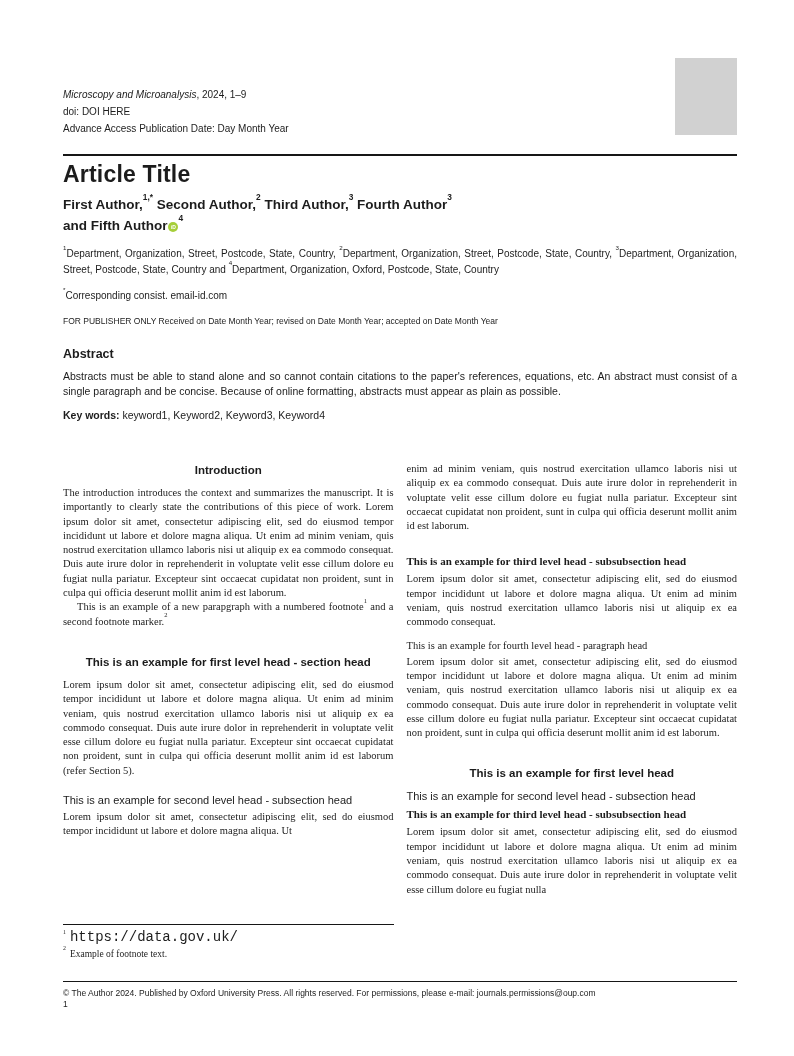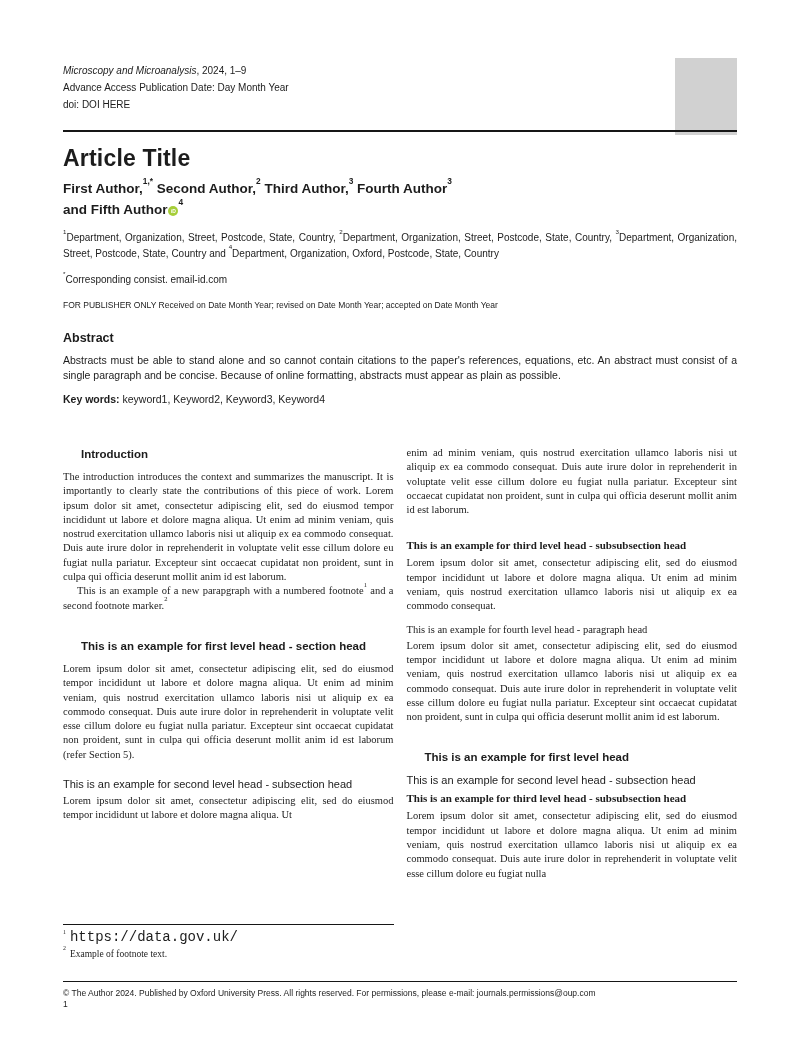--- a/index.html
+++ b/index.html
@@ -17,56 +17,56 @@
   }
 
   .flow {
     position: absolute;
     left: 63px;
     top: 0;
     width: 674px;
   }
 
   
-  .meta { padding-top: 62px; }
+  .meta { padding-top: 86px; }
   .meta-line { font: 10px/17px "Liberation Sans", sans-serif; }
   .meta-line .i { font-style: italic; }
 
   .logo-box {
     position: absolute;
     left: 675px;
     top: 58px;
     width: 62px;
     height: 77px;
     background: #d1d1d1;
   }
 
   .rule-thick { margin-top: 17px; border-top: 2.5px solid #161616; }
 
   
   .title {
-    margin-top: 13px;
+    margin-top: 5px;
     font: bold 23px/26px "Liberation Sans", sans-serif;
     letter-spacing: 0.2px;
   }
   .authors { margin-top: 7px; font: bold 13.5px/21px "Liberation Sans", sans-serif; }
   .affil   { margin-top: 10px; font: 10px/15.5px "Liberation Sans", sans-serif; text-align: justify; }
   .corresp { margin-top: 11px; font: 10px/15px "Liberation Sans", sans-serif; }
   .pubnote { margin-top: 12px; font: 8.5px/12px "Liberation Sans", sans-serif; }
 
   .abs-head { margin-top: 19px; font: bold 12.5px/16px "Liberation Sans", sans-serif; }
   .abs-text { margin-top: 7px;  font: 10.5px/15px "Liberation Sans", sans-serif; text-align: justify; }
   .keywords { margin-top: 9px;  font: 10.5px/15px "Liberation Sans", sans-serif; }
   .keywords .b { font-weight: bold; }
 
   
   .columns { display: flex; gap: 13px; margin-top: 39px; height: 493px; overflow: hidden; }
   .col { flex: 1; min-width: 0; }
 
-  .blk-h1 { font: bold 11.5px/15px "Liberation Sans", sans-serif; margin: 22px 18px 8px; }
+  .blk-h1 { font: bold 11.5px/15px "Liberation Sans", sans-serif; margin: 22px 18px 8px; text-align: center; }
   .col .blk-h1:first-child { margin-top: 1px; }
   .blk-p + .blk-h1 { margin-top: 26px; }
   .blk-h2 { font: 11px/14px "Liberation Sans", sans-serif; margin: 15px 0 3px; }
   .blk-h1 + .blk-h2 { margin-top: 6px; }
   .blk-h3 { font: bold 11px/15px "Liberation Serif", serif; margin: 21px 0 3px; }
   .blk-h2 + .blk-h3 { margin-top: 4px; }
   .blk-h4 { font: 10.5px/14px "Liberation Serif", serif; margin: 9px 0 2px; }
   .blk-p  { font: 10.5px/14.3px "Liberation Serif", serif; text-align: justify; }
   .blk-p.indent { text-indent: 14px; }
 
@@ -112,22 +112,22 @@
 </head>
 <body>
 
 <div class="page">
 
   <div class="logo-box"></div>
 
   <div class="flow">
     <header class="meta">
       <div class="meta-line"><span class="i" style="font-style: italic;">Microscopy and Microanalysis</span><span>, 2024, 1–9</span></div>
+      <div class="meta-line">doi: DOI HERE</div>
       <div class="meta-line">Advance Access Publication Date: Day Month Year</div>
-      <div class="meta-line">doi: DOI HERE</div>
     </header>
 
     <div class="rule-thick"></div>
 
     <h1 class="title">Article Title</h1>
 
     <div class="authors">
       <div><span>First Author,</span><sup>1,*</sup><span> Second Author,</span><sup>2</sup><span> Third Author,</span><sup>3</sup><span> Fourth Author</span><sup>3</sup></div>
       <div><span>and Fifth Author</span><span class="icon-orcid">iD</span><sup>4</sup></div>
     </div>

